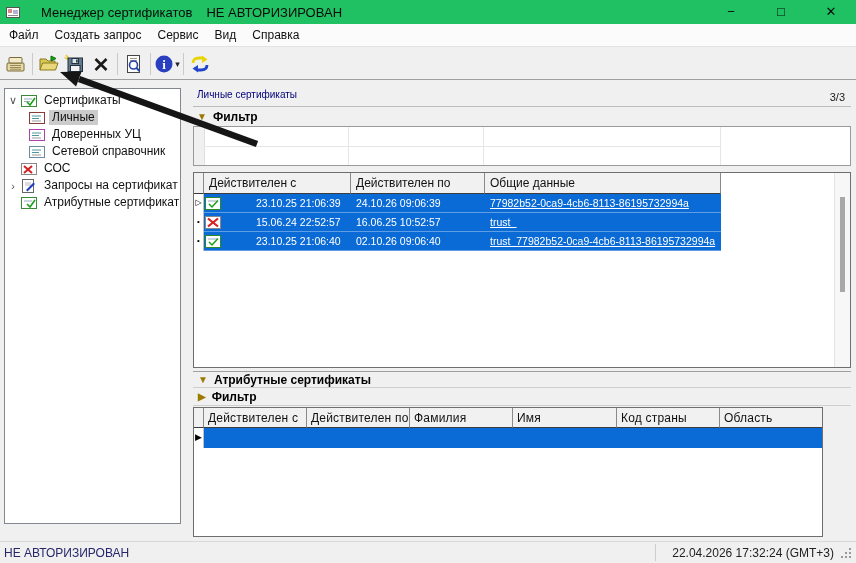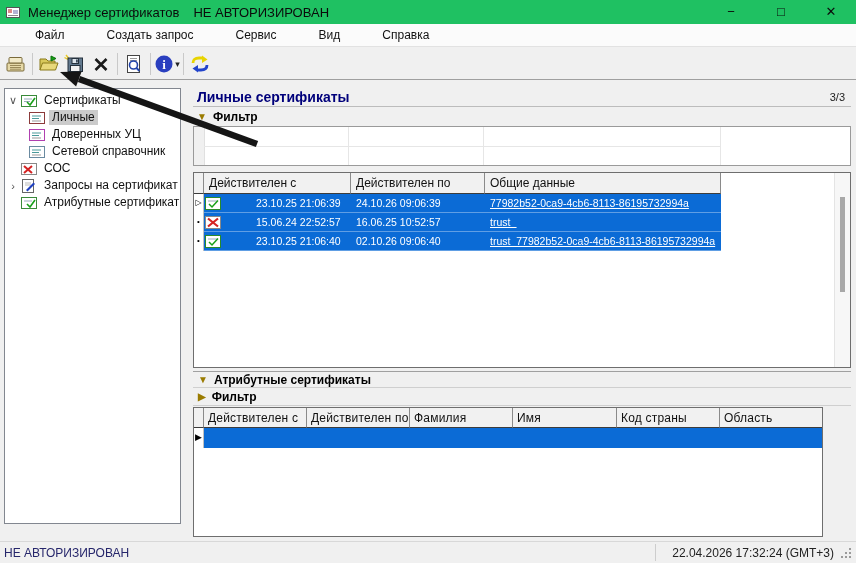--- a/index.html
+++ b/index.html
@@ -3,45 +3,45 @@
 <meta charset="utf-8">
 <style>
   html,body{margin:0;padding:0;background:#d7d7d7;}
   .window{position:relative;width:856px;height:563px;background:#F0F0F0;overflow:hidden;
           font-family:"Liberation Sans",sans-serif;font-size:12px;color:#111;
           box-shadow:0 0 0 1px #9a9a9a;}
   
   .titlebar{position:absolute;left:0;top:0;width:100%;height:24px;background:#1FC162;
             display:flex;align-items:center;}
   .app-icon{margin-left:5px;display:flex;}
-  .title-text{margin-left:6px;font-size:13px;color:#0b0b0b;white-space:nowrap;}
+  .title-text{margin-left:19px;font-size:13px;color:#0b0b0b;white-space:nowrap;}
   .title-auth{margin-left:14px;font-size:13px;color:#0b0b0b;white-space:nowrap;}
   .win-controls{position:absolute;right:0;top:0;height:24px;display:flex;}
   .win-btn{width:50px;height:24px;line-height:23px;text-align:center;font-size:13px;color:#0b0b0b;cursor:default;}
   
   .menubar{position:absolute;left:0;top:24px;width:100%;height:23px;background:#FBFBFB;
            border-bottom:1px solid #E2E2E2;display:flex;align-items:center;padding-left:1px;box-sizing:border-box;}
-  .menu-item{padding:3px 8px;white-space:nowrap;margin-left:26px;}
+  .menu-item{padding:3px 8px;white-space:nowrap;}
   
   .toolbar{position:absolute;left:0;top:48px;width:100%;height:32px;background:#F0F0F0;
            border-bottom:1px solid #9f9f9f;display:flex;align-items:center;padding-left:3px;box-sizing:border-box;}
   .tb-btn{width:26px;height:26px;display:flex;align-items:center;justify-content:center;}
   .tb-sep{width:1px;height:22px;background:#c9c9c9;margin:0 3px;}
   .dd-arrow{font-size:9px;color:#222;margin-left:1px;}
   
   .tree{position:absolute;left:4px;top:88px;width:177px;height:436px;background:#fff;
         border:1px solid #828790;padding-top:3px;box-sizing:border-box;overflow:hidden;}
   .titem{height:17px;display:flex;align-items:center;white-space:nowrap;}
   .texp{width:16px;text-align:center;color:#555;font-size:11px;flex:none;}
   .ticon{flex:none;display:flex;margin-right:4px;}
   .tlabel{padding:0 3px;line-height:15px;}
   .titem.lvl2{padding-left:24px;}
   .titem.sel .tlabel{background:#cbcbcb;}
   
-  .main-title{position:absolute;left:197px;top:89px;font-size:14px;font-weight:bold;color:#00007B;}
+  .main-title{position:absolute;left:197px;top:89px;font-size:10px;font-weight:normal;color:#00007B;}
   .main-counter{position:absolute;right:11px;top:91px;font-size:11px;color:#222;}
   .title-rule{position:absolute;left:193px;top:106px;width:658px;height:1px;background:#bcbcbc;}
   .sec-hdr{position:absolute;display:flex;align-items:center;font-weight:bold;color:#000;}
   .tri{font-size:10px;color:#9A7B00;margin-right:6px;line-height:10px;}
   
   .filter-box{position:absolute;left:193px;top:126px;width:658px;height:40px;background:#fff;
               border:1px solid #9a9a9a;box-sizing:border-box;}
   .fb-selcol{position:absolute;left:0;top:0;width:10px;height:100%;background:#F0F0F0;border-right:1px solid #e0e0e0;}
   .fb-hline{position:absolute;left:10px;top:19px;width:517px;height:1px;background:#e6e6e6;}
   .fb-v1{position:absolute;left:154px;top:0;width:1px;height:38px;background:#e6e6e6;}

